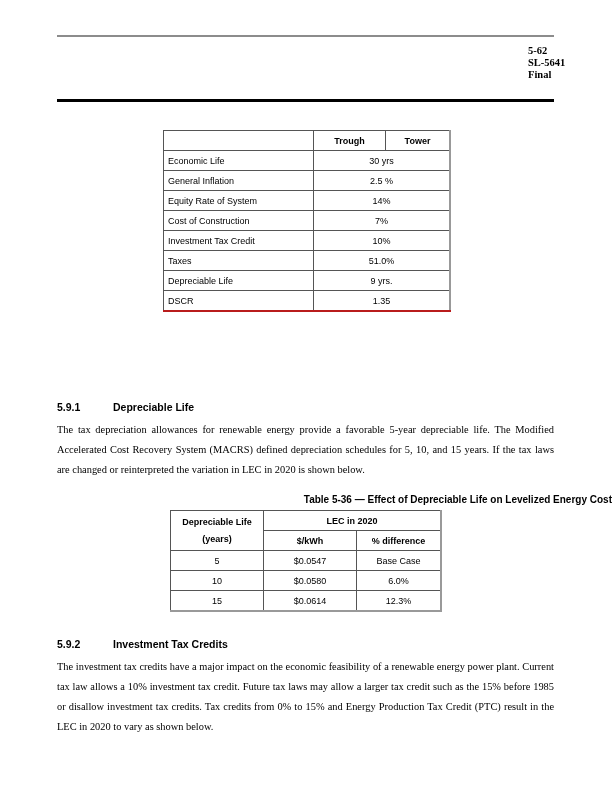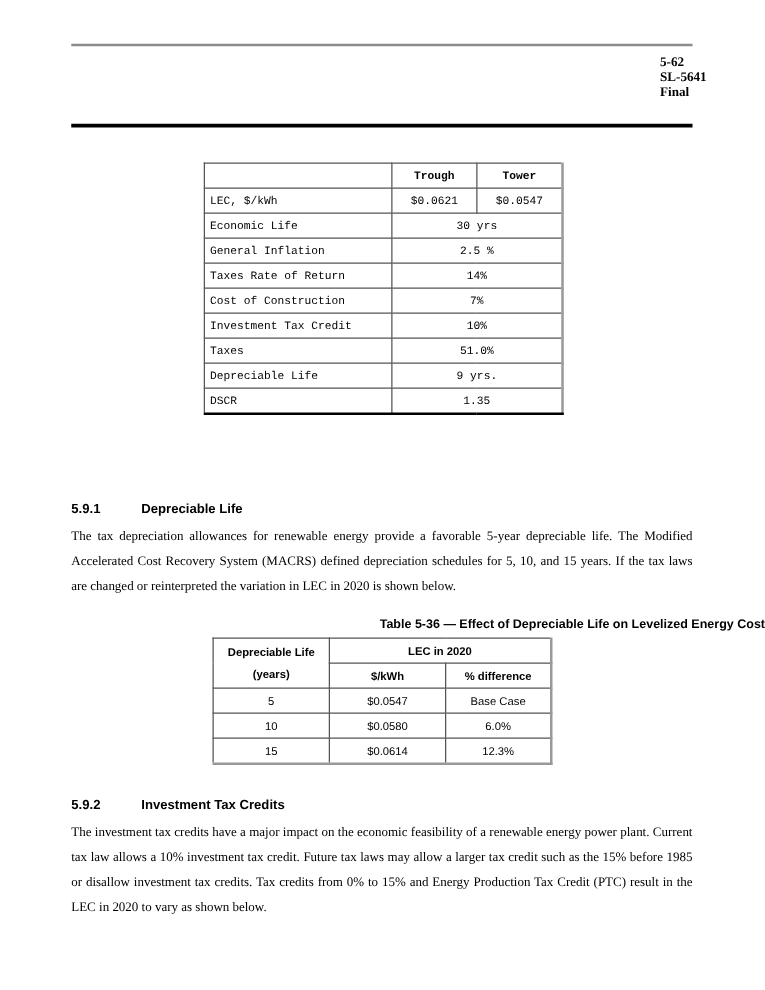--- a/index.html
+++ b/index.html
@@ -8,21 +8,21 @@
   .rule-bottom { position: absolute; left: 57px; top: 99px; width: 497px; height: 3px; background: #000; }
   .header-block { position: absolute; left: 498px; top: 45px; font-family: "Liberation Serif", serif; font-weight: bold; font-size: 10.5px; line-height: 12px; }
   .header-block div { white-space: nowrap; padding-left: 30px; }
 
   table { border-collapse: collapse; font-family: "Liberation Sans", sans-serif; font-size: 9px; }
   .t1 { position: absolute; left: 163px; top: 130px; width: 288px; }
   .t1 td { border: 1px solid #555; height: 19px; padding: 0 4px; }
   .t1 td.lbl { width: 141px; text-align: left; }
   .t1 td.val { text-align: center; }
   .t1 td.hdr { text-align: center; font-weight: bold; }
-  .t1 { border-right: 2px solid #999; border-bottom: 2px solid #000000; font-family: Liberation Mono, monospace; }
+  .t1 { border-right: 2px solid #999; border-bottom: 2px solid #b91c1c; }
 
   .h3 { position: absolute; left: 57px; font-family: "Liberation Sans", sans-serif; font-weight: bold; font-size: 10.5px; }
   .h3 .num { display: inline-block; width: 56px; }
   .para { position: absolute; left: 57px; width: 497px; font-size: 10.4px; line-height: 20px; text-align: justify; }
 
   .caption { position: absolute; left: 0; width: 612px; top: 494px; text-align: right; font-family: "Liberation Sans", sans-serif; font-weight: bold; font-size: 10px; }
   .t2 { position: absolute; left: 170px; top: 510px; width: 272px; }
   .t2 td { border: 1px solid #555; height: 19px; text-align: center; padding: 0 3px; }
   .t2 td.hdr { font-weight: bold; }
   .t2 { border-right: 2px solid #999; border-bottom: 2px solid #999; }
@@ -39,34 +39,29 @@
 <div class="rule-bottom"></div>
 
 <table class="t1">
   <tbody>
       <tr>
     <td class="lbl"></td>
     <td class="hdr">Trough</td>
     <td class="hdr">Tower</td>
   </tr>
   <tr>
-    <td class="lbl">LEC, $/kWh</td>
-    <td class="val">$0.0621</td>
-    <td class="val">$0.0547</td>
-  </tr>
-  <tr>
     <td class="lbl">Economic Life</td>
     <td class="val" colspan="2">30 yrs</td>
   </tr>
   <tr>
     <td class="lbl">General Inflation</td>
     <td class="val" colspan="2">2.5 %</td>
   </tr>
   <tr>
-    <td class="lbl">Taxes Rate of Return</td>
+    <td class="lbl">Equity Rate of System</td>
     <td class="val" colspan="2">14%</td>
   </tr>
   <tr>
     <td class="lbl">Cost of Construction</td>
     <td class="val" colspan="2">7%</td>
   </tr>
   <tr>
     <td class="lbl">Investment Tax Credit</td>
     <td class="val" colspan="2">10%</td>
   </tr>

